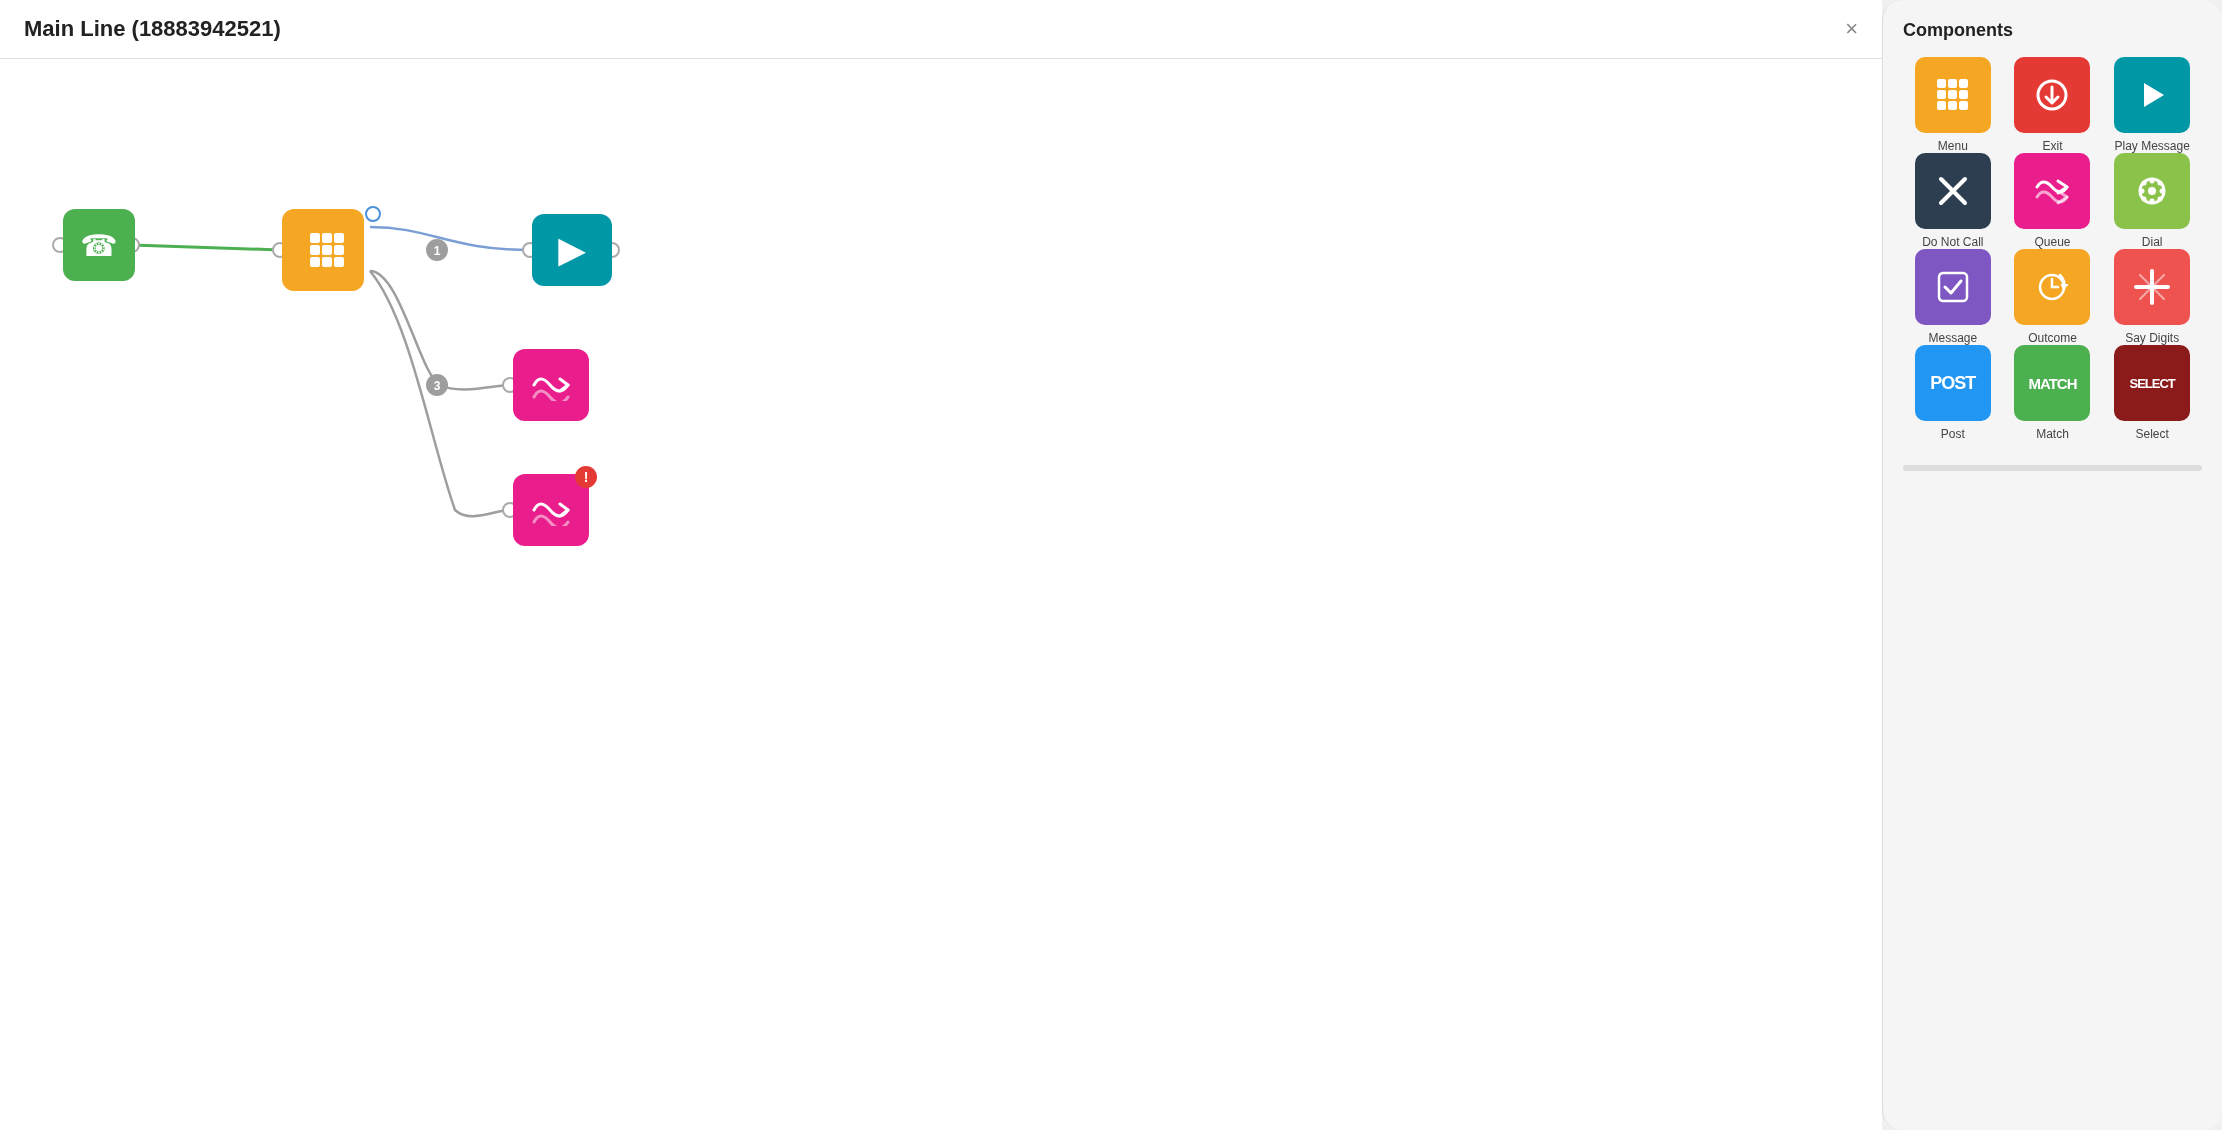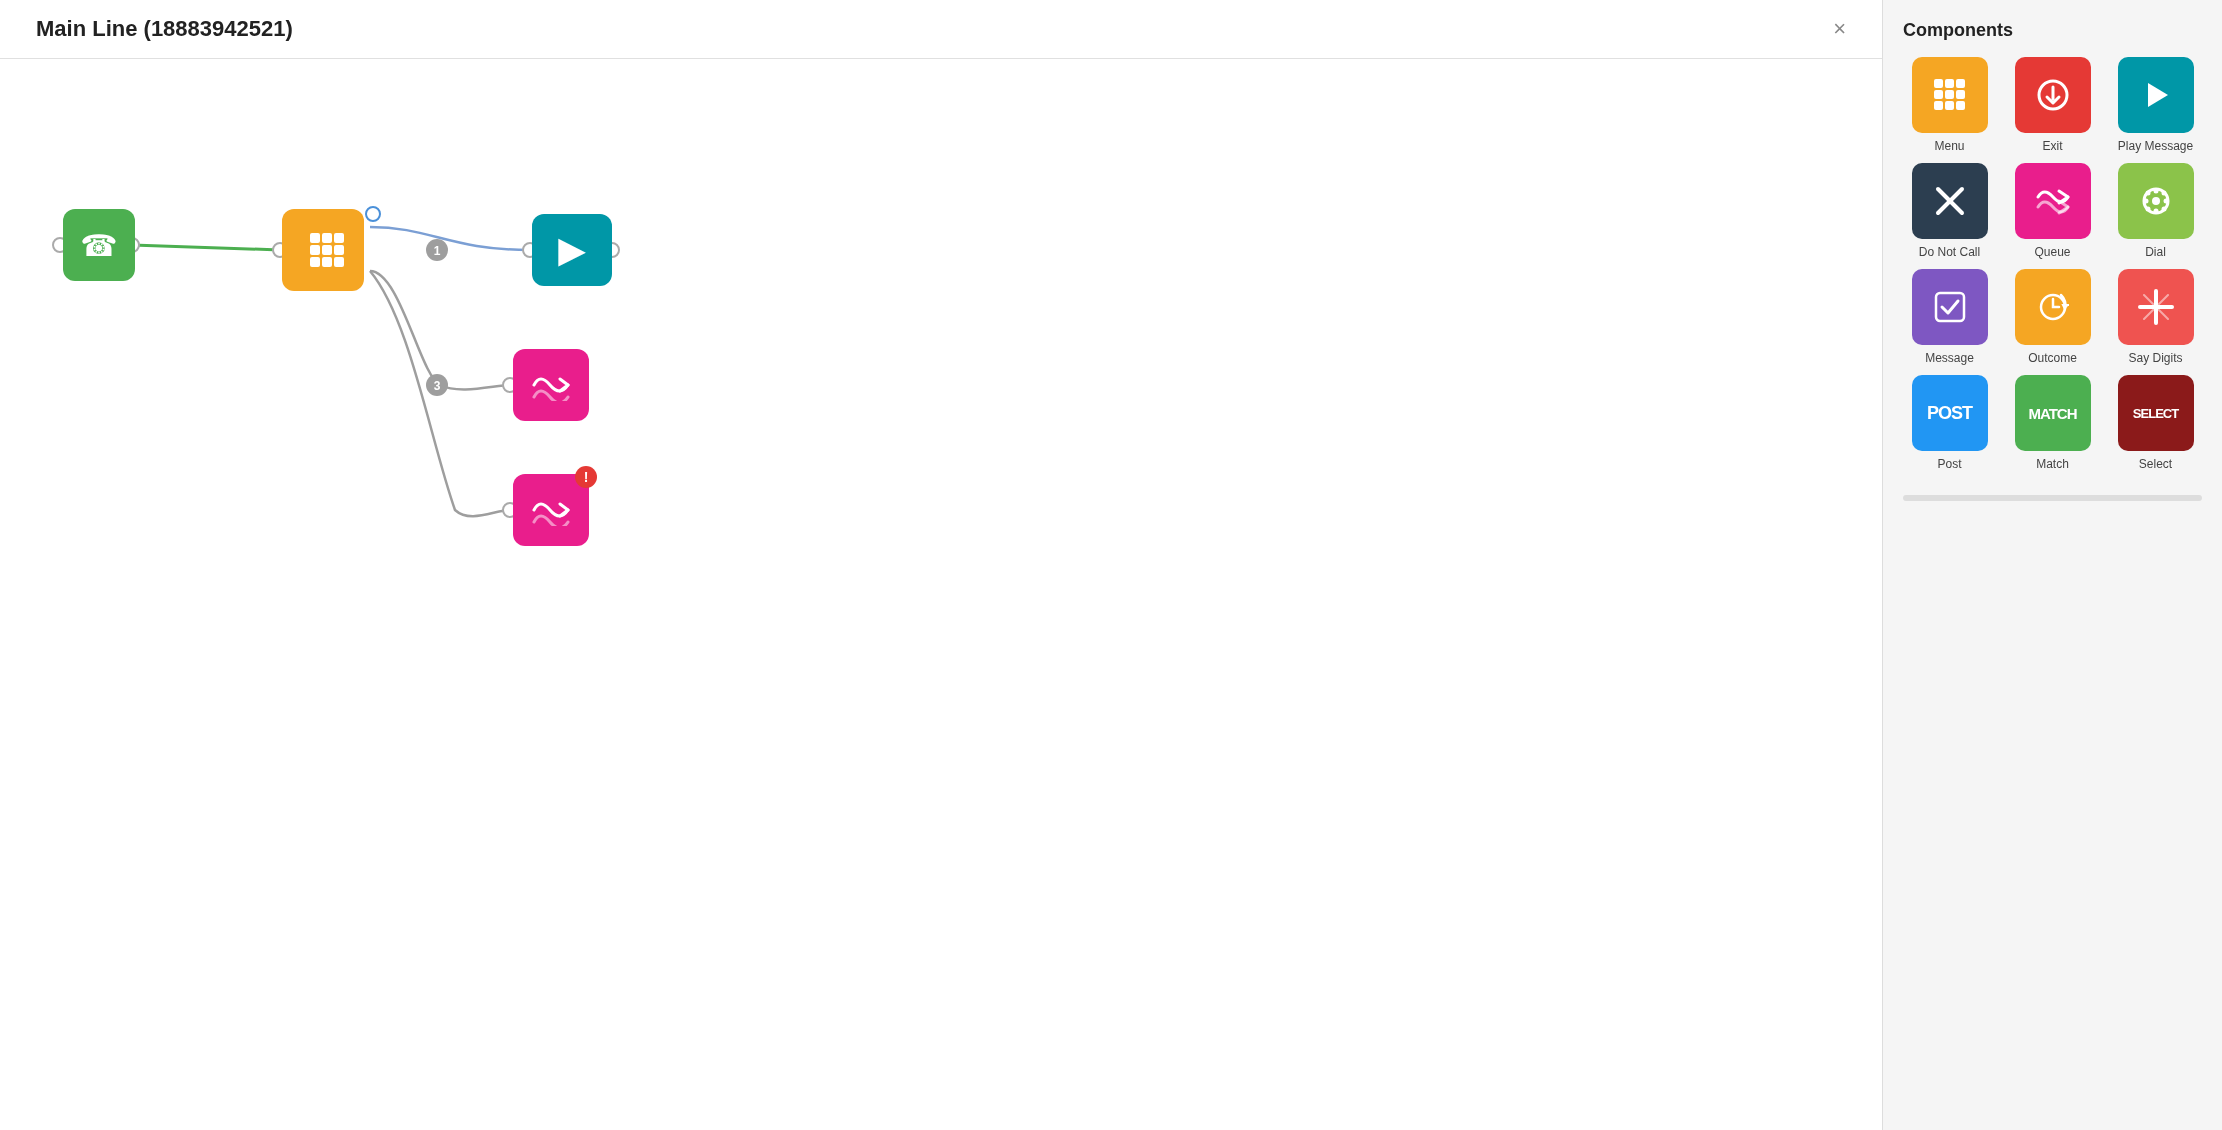--- a/index.html
+++ b/index.html
@@ -17,21 +17,21 @@
       background: #fff;
       position: relative;
       display: flex;
       flex-direction: column;
       min-width: 0;
     }
 
     .canvas-header {
       display: flex;
       justify-content: space-between;
-      padding: 16px 36px;
+      padding: 16px 24px;
       border-bottom: 1px solid #e0e0e0;
       background: #fff;
     }
 
     .canvas-title {
       font-size: 22px;
       font-weight: 700;
       color: #222;
     }
 
@@ -87,39 +87,39 @@
     }
 
     
     .right-panel {
       width: 340px;
       background: #f5f5f5;
       border-left: 1px solid #ddd;
       display: flex;
       flex-direction: column;
       overflow-y: auto;
+      border-radius: 20px;
     }
 
     .panel-section {
       padding: 20px;
       position: relative;
     }
 
     .panel-section-title {
       font-size: 18px;
       font-weight: 700;
       color: #222;
       margin-bottom: 16px;
     }
 
     
     .components-grid {
       display: grid;
       grid-template-columns: repeat(3, 1fr);
-      gap: 10px;
     }
 
     .component-item {
       display: flex;
       flex-direction: column;
       align-items: center;
       gap: 6px;
       cursor: pointer;
     }
 

